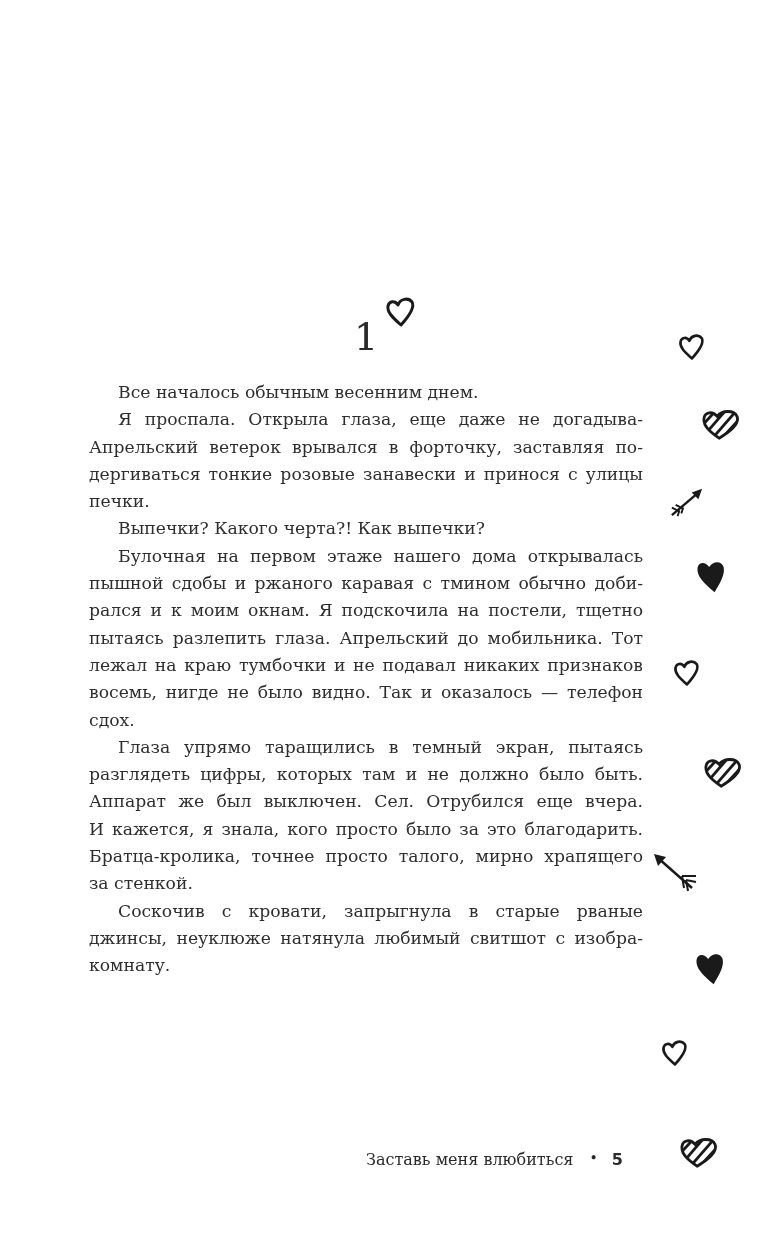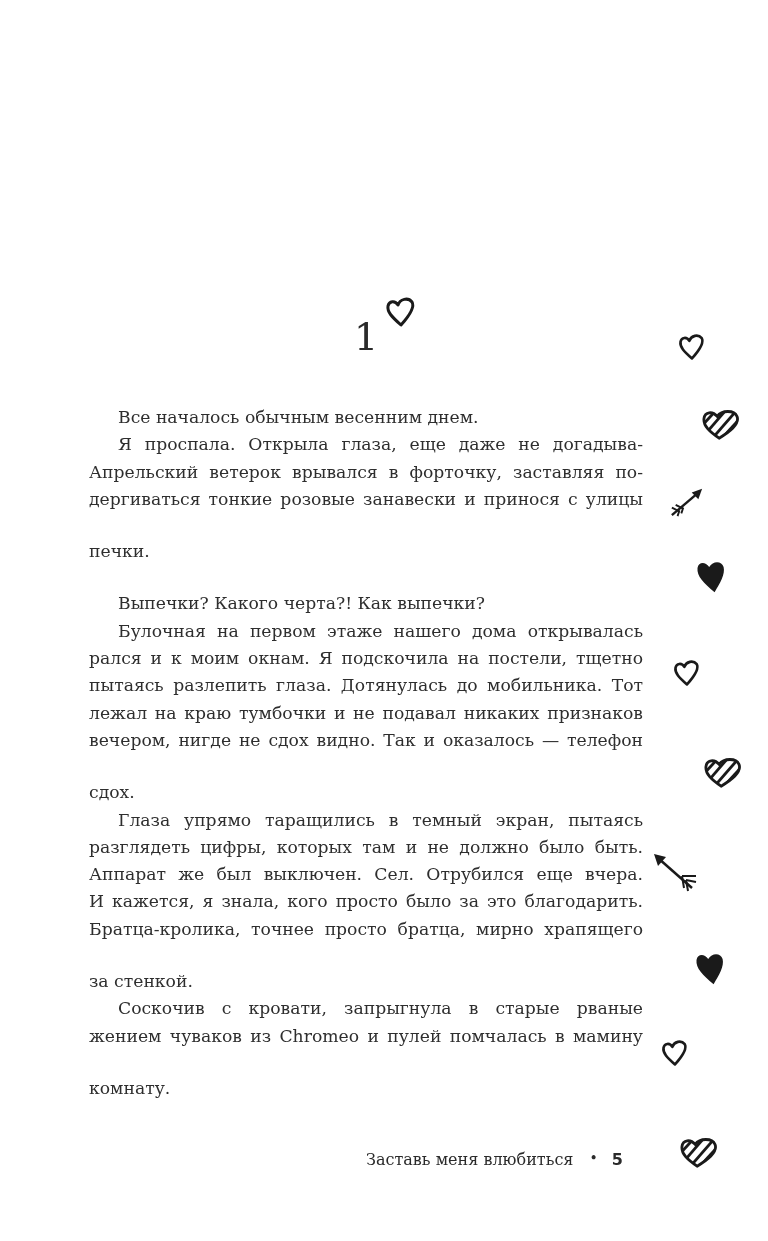--- a/index.html
+++ b/index.html
@@ -33,21 +33,21 @@
     line-height: 27.3px;
     color: #2e2e2e;
   }
   .line {
     display: block;
     white-space: nowrap;
     text-align: justify;
     text-align-last: justify;
     height: 27.3px;
   }
-  .line.last { text-align-last: left; margin-top: 25px; }
+  .line.last { text-align-last: left; }
   .line.indent { padding-left: 29px; }
   .footer {
     position: absolute;
     top: 1150px; left: 366px;
     font-family: "DejaVu Serif", serif;
     font-size: 16px;
     color: #2a2a2a;
     white-space: nowrap;
     display: flex; align-items: flex-start;
   }
@@ -67,33 +67,34 @@
 </div>
 
 <div class="text-col" id="text-col">
     <span class="line indent last">Все началось обычным весенним днем.</span>
     <span class="line indent">Я проспала. Открыла глаза, еще даже не догадыва-</span>
     <span class="line">Апрельский ветерок врывался в форточку, заставляя по-</span>
     <span class="line">дергиваться тонкие розовые занавески и принося с улицы</span>
     <span class="line last">печки.</span>
     <span class="line indent last">Выпечки? Какого черта?! Как выпечки?</span>
     <span class="line indent">Булочная на первом этаже нашего дома открывалась</span>
+    <span class="line">пышной сдобы и ржаного каравая с тмином обычно доби-</span>
     <span class="line">рался и к моим окнам. Я подскочила на постели, тщетно</span>
-    <span class="line">пытаясь разлепить глаза. Дотянулась до мобильника. Тот</span>
+    <span class="line">пытаясь разлепить глаза. Апрельский до мобильника. Тот</span>
     <span class="line">лежал на краю тумбочки и не подавал никаких признаков</span>
-    <span class="line">вечером, нигде не сдох видно. Так и оказалось — телефон</span>
+    <span class="line">восемь, нигде не было видно. Так и оказалось — телефон</span>
     <span class="line last">сдох.</span>
     <span class="line indent">Глаза упрямо таращились в темный экран, пытаясь</span>
     <span class="line">разглядеть цифры, которых там и не должно было быть.</span>
     <span class="line">Аппарат же был выключен. Сел. Отрубился еще вчера.</span>
     <span class="line">И кажется, я знала, кого просто было за это благодарить.</span>
-    <span class="line">Братца-кролика, точнее просто братца, мирно храпящего</span>
+    <span class="line">Братца-кролика, точнее просто талого, мирно храпящего</span>
     <span class="line last">за стенкой.</span>
     <span class="line indent">Соскочив с кровати, запрыгнула в старые рваные</span>
-    <span class="line">жением чуваков из Chromeo и пулей помчалась в мамину</span>
+    <span class="line">джинсы, неуклюже натянула любимый свитшот с изобра-</span>
     <span class="line last">комнату.</span>
   </div>
 
 <div class="footer">
   <span>Заставь меня влюбиться</span>
   <span class="dot">•</span>
   <span class="pagenum">5</span>
 </div>
 
 <div id="decos">

